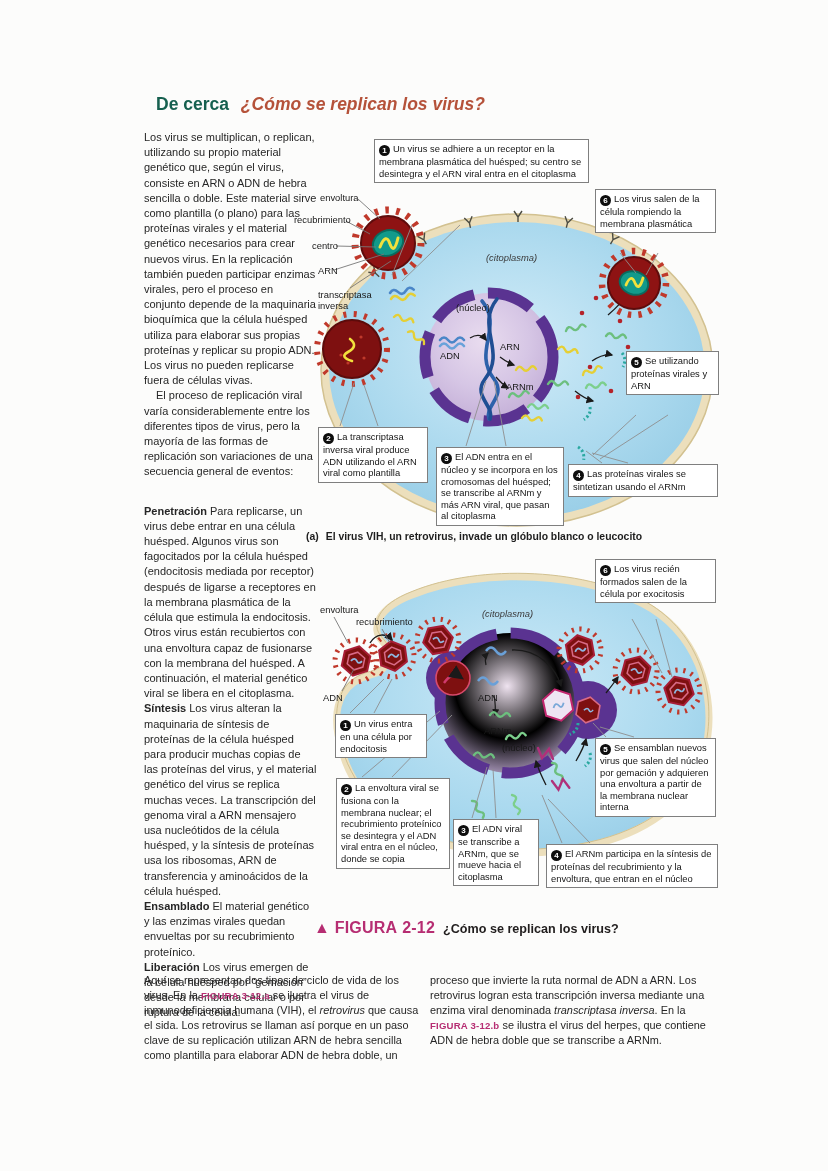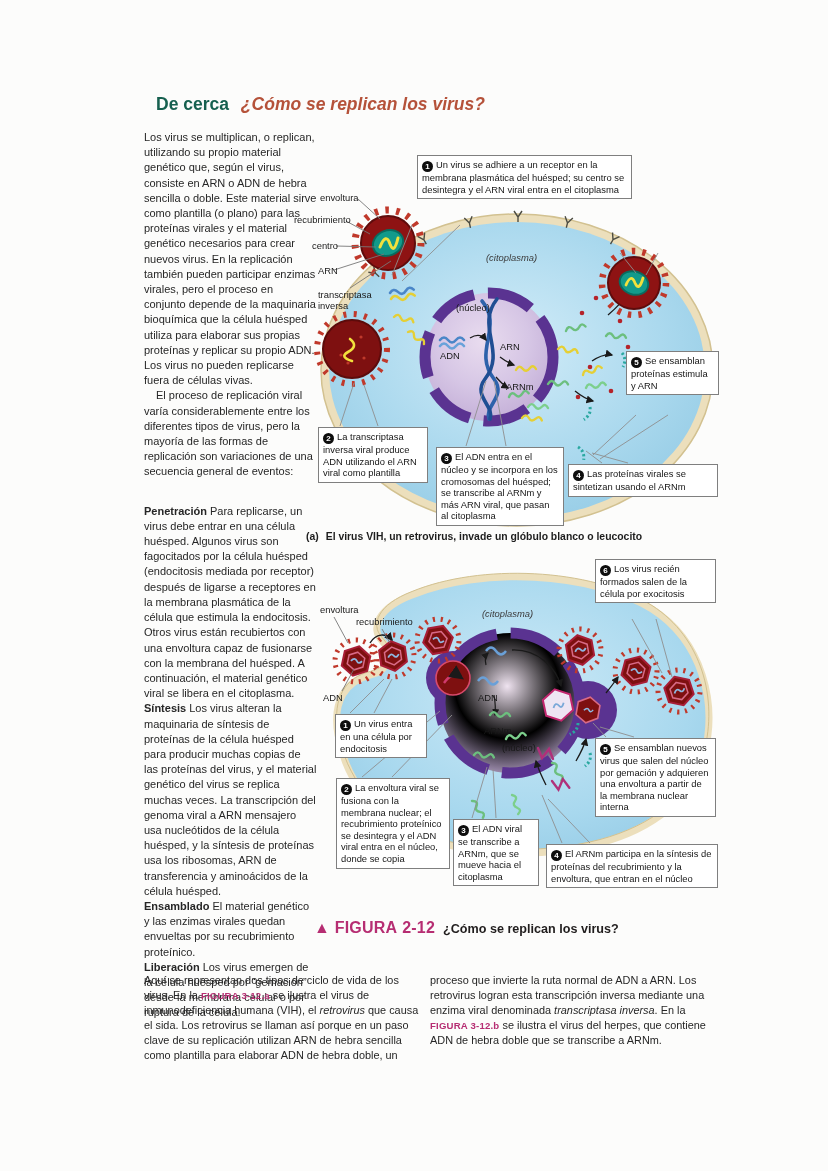--- a/index.html
+++ b/index.html
@@ -204,34 +204,37 @@
   <div class="lbl" style="left:4px;top:80px;">recubrimiento</div>
   <div class="lbl" style="left:22px;top:106px;">centro</div>
   <div class="lbl" style="left:28px;top:131px;">ARN</div>
   <div class="lbl" style="left:28px;top:155px;width:58px;">transcriptasa inversa</div>
   <div class="lbl it" style="left:196px;top:118px;">(citoplasma)</div>
   <div class="lbl" style="left:166px;top:168px;">(núcleo)</div>
   <div class="lbl" style="left:150px;top:216px;">ADN</div>
   <div class="lbl" style="left:210px;top:207px;">ARN</div>
   <div class="lbl" style="left:216px;top:247px;">ARNm</div>
 
-  <div class="callout" style="left:84px;top:20px;width:215px;margin-left:43px;">
+  <div class="callout" style="left:84px;top:4px;width:215px;">
     <span class="badge">1</span><span>Un virus se adhiere a un receptor en la membrana plasmática del huésped; su centro se desintegra y el ARN viral entra en el citoplasma</span>
   </div>
   <div class="callout" style="left:28px;top:292px;width:110px;">
     <span class="badge">2</span><span>La transcriptasa inversa viral produce ADN utilizando el ARN viral como plantilla</span>
   </div>
   <div class="callout" style="left:146px;top:312px;width:128px;">
     <span class="badge">3</span><span>El ADN entra en el núcleo y se incorpora en los cromosomas del huésped; se transcribe al ARNm y más ARN viral, que pasan al citoplasma</span>
   </div>
   <div class="callout" style="left:278px;top:329px;width:150px;">
     <span class="badge">4</span><span>Las proteínas virales se sintetizan usando el ARNm</span>
   </div>
   <div class="callout" style="left:336px;top:216px;width:93px;">
-    <span class="badge">5</span><span>Se ensamblan proteínas estimula y ARN</span>
+    <span class="badge">5</span><span>Se utilizando proteínas virales y ARN</span>
+  </div>
+  <div class="callout" style="left:305px;top:54px;width:121px;">
+    <span class="badge">6</span><span>Los virus salen de la célula rompiendo la membrana plasmática</span>
   </div>
 
   <div class="figcap" style="left:16px;top:396px;">
     <span class="tag">(a)</span><span>El virus VIH, un retrovirus, invade un glóbulo blanco o leucocito</span>
   </div>
 </div>
 
 <div id="figB" class="abs fig">
   <svg class="figsvg" width="436" height="344" viewBox="0 0 436 344">
     <defs>

